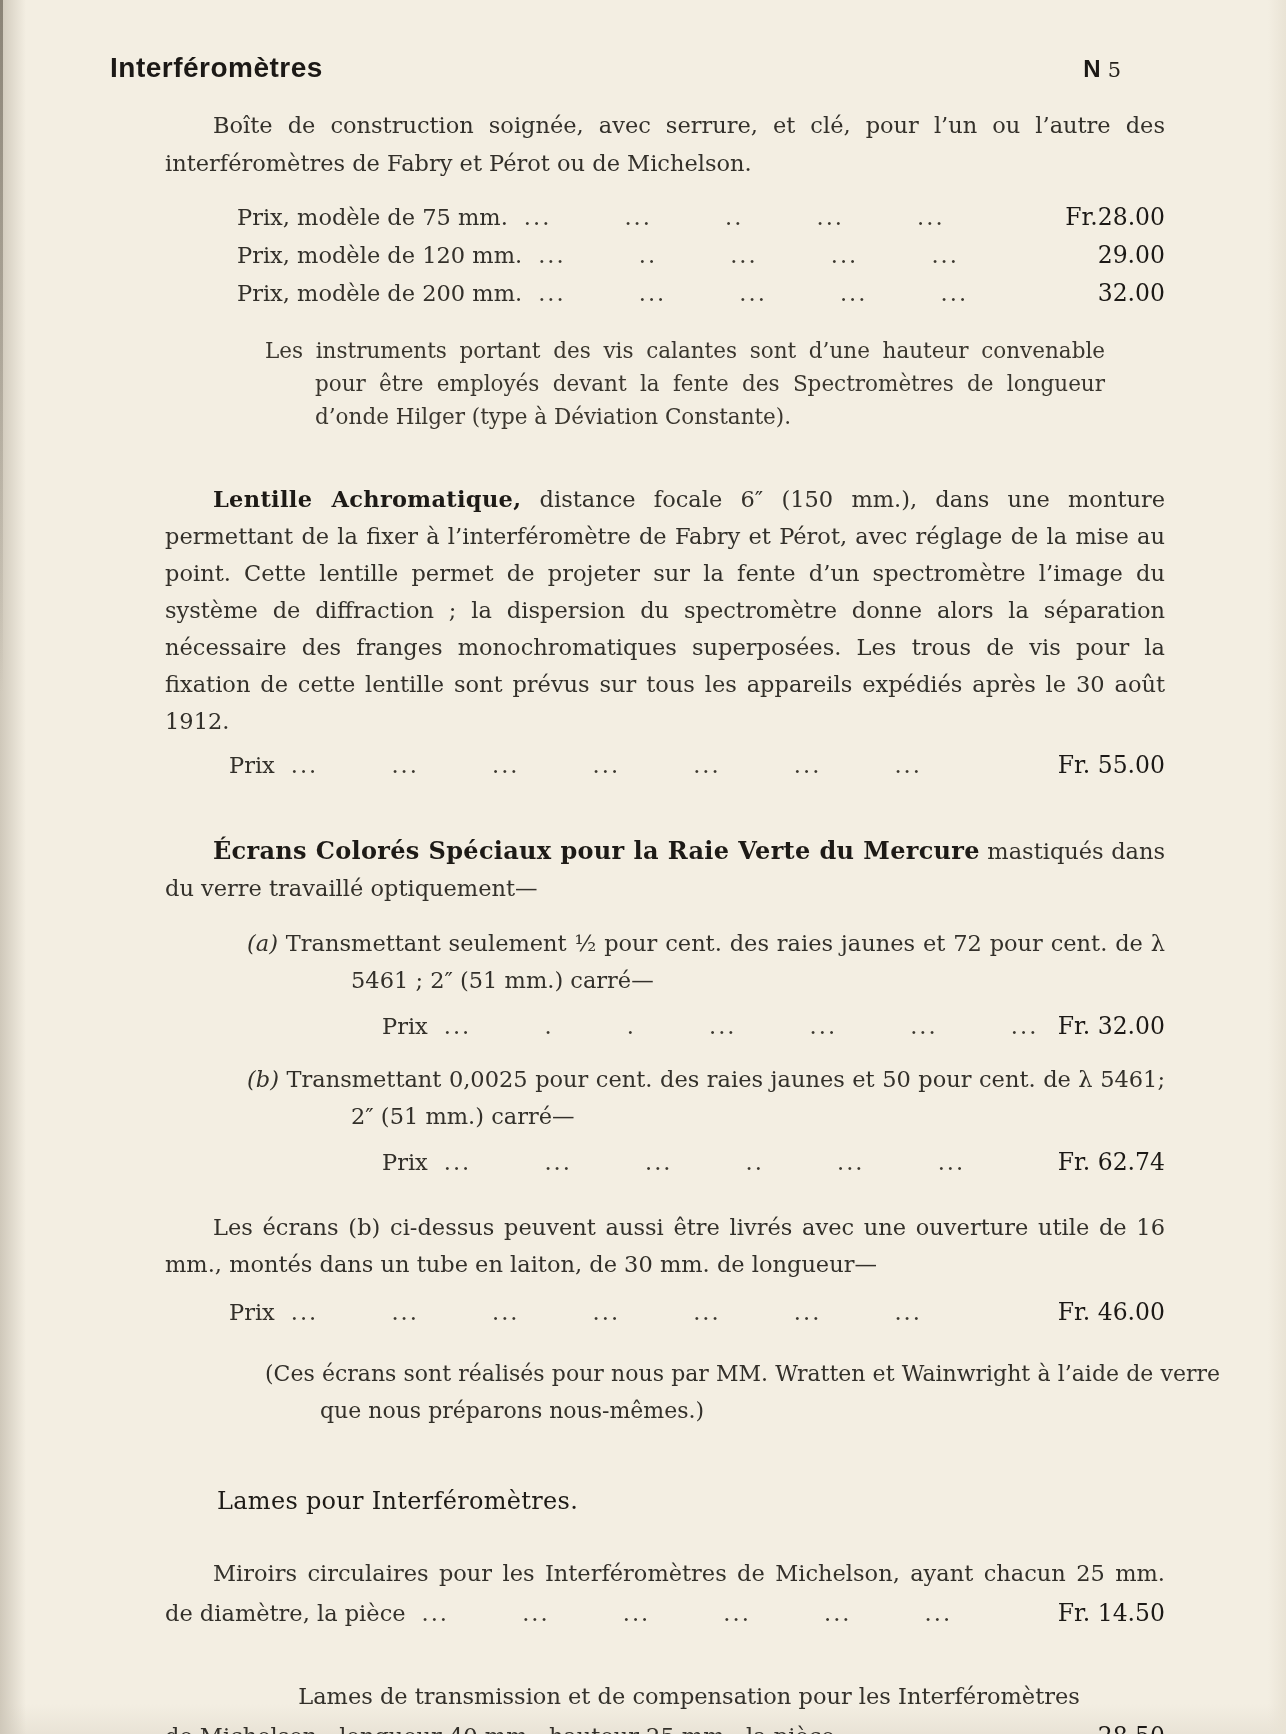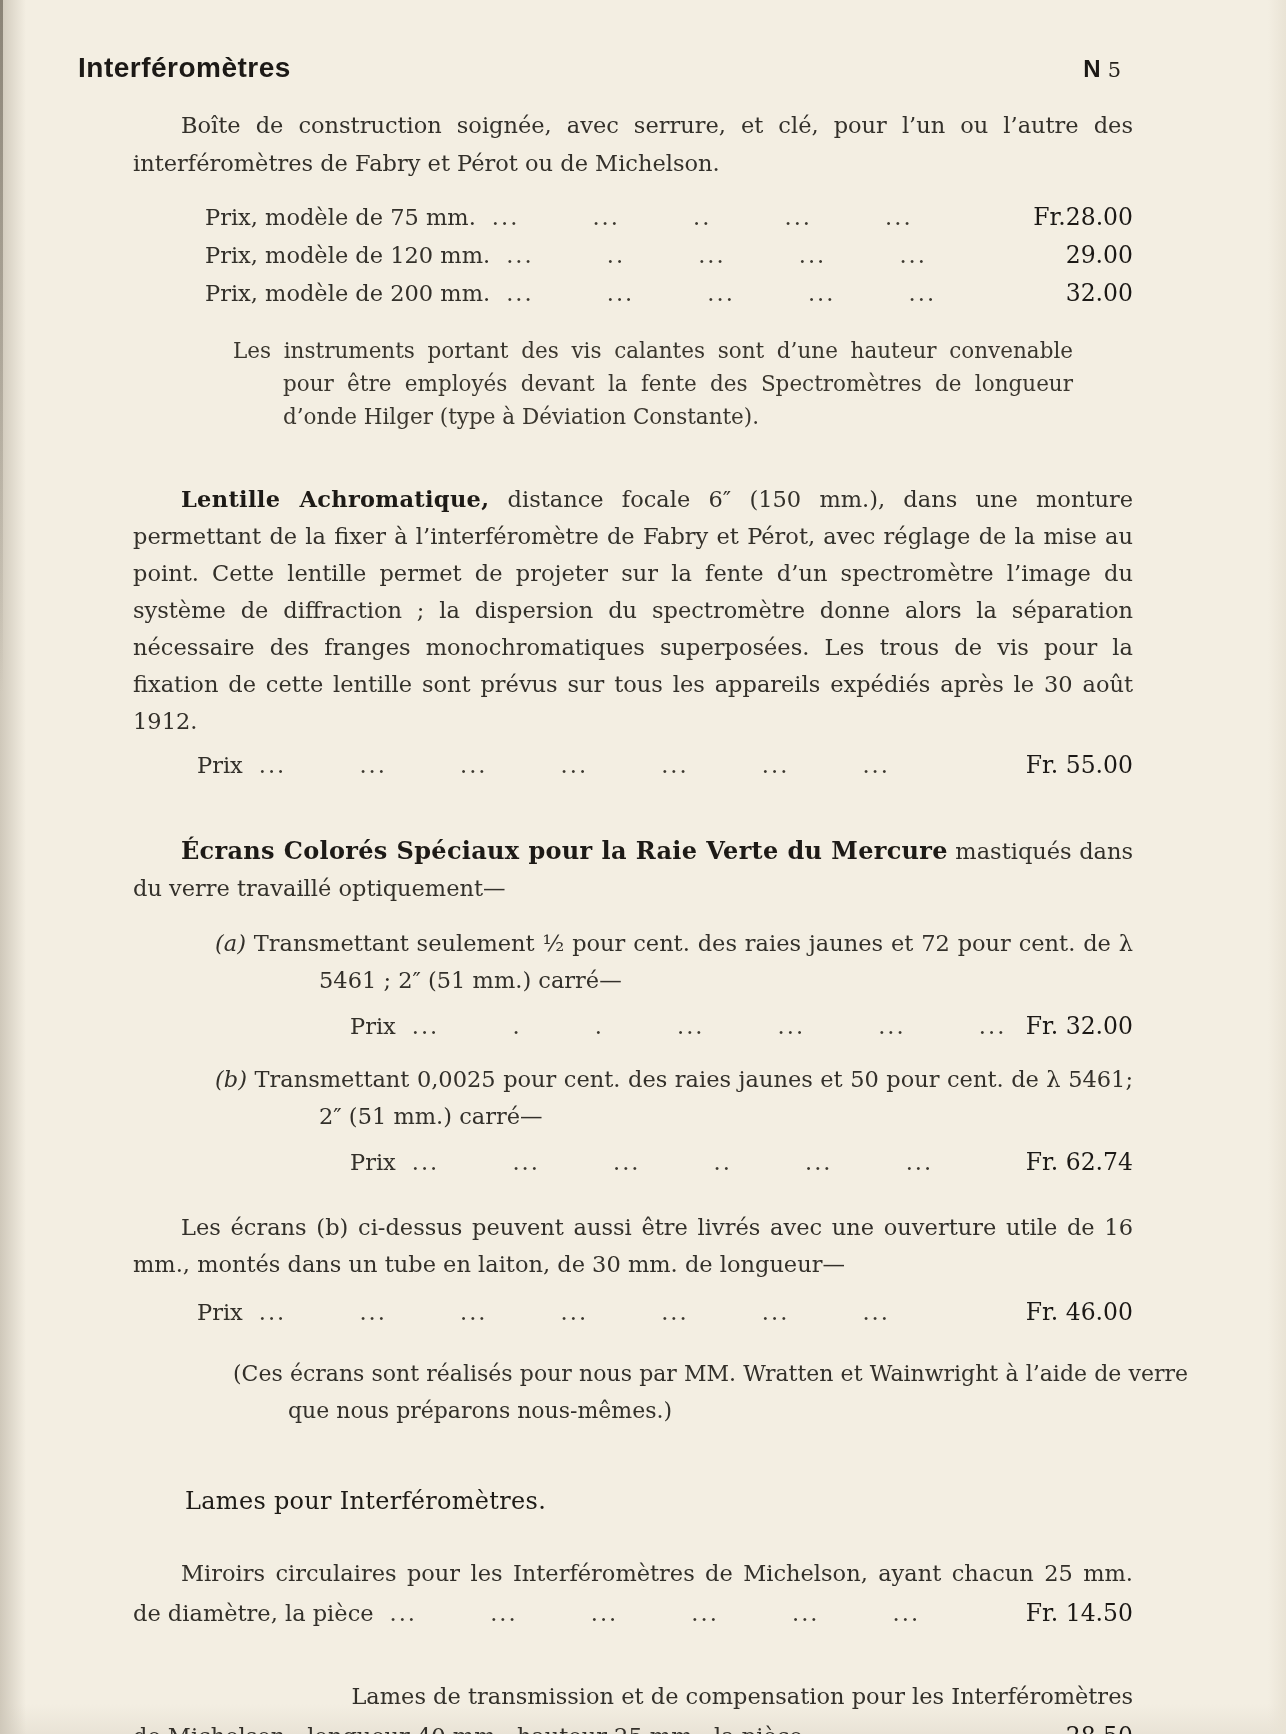--- a/index.html
+++ b/index.html
@@ -7,21 +7,21 @@
     width:1286px;height:1734px;
     background:#f3eee2;
     font-family:"DejaVu Serif", serif;
     color:#2e2a24;
     overflow:hidden;
   }
   .page{
     position:relative;
     width:1286px;height:1734px;
     box-sizing:border-box;
-    padding:52px 153px 0 78px;
+    padding:52px 153px 0 110px;
     background:
       linear-gradient(90deg, #cfc8ba 0px, rgba(207,200,186,0) 26px),
       linear-gradient(270deg, #e9e3d5 0px, rgba(233,227,213,0) 18px),
       linear-gradient(0deg, #e9e3d6 0px, rgba(233,227,214,0) 30px),
       #f3eee2;
   }
   .spine{position:absolute;left:0;top:0;width:3px;height:40%;
     background:linear-gradient(180deg,#8a8376,rgba(138,131,118,0));}
   
   .hdr{display:flex;justify-content:space-between;align-items:baseline;}
@@ -73,21 +73,21 @@
     margin:0;font-size:22.5px;line-height:37px;text-align:justify;color:#33302a;
     padding-left:104px;text-indent:-104px;
   }
   .item-text em{font-style:italic;}
   
   .subhead{
     margin:58px 0 0 52px;font-size:24px;font-weight:normal;color:#1d1a16;letter-spacing:.3px;
   }
   .pblock{margin-top:40px;}
   .justline{text-align:justify;text-align-last:justify;}
-  .ragline{text-align:right;}
+  .ragline{text-align:center;}
   .pblock .prow{margin-top:2px;}
 </style>
 </head>
 <body>
 
 <div class="page">
   <div class="spine"></div>
 
   <header class="hdr">
     <h1>Interféromètres</h1>

